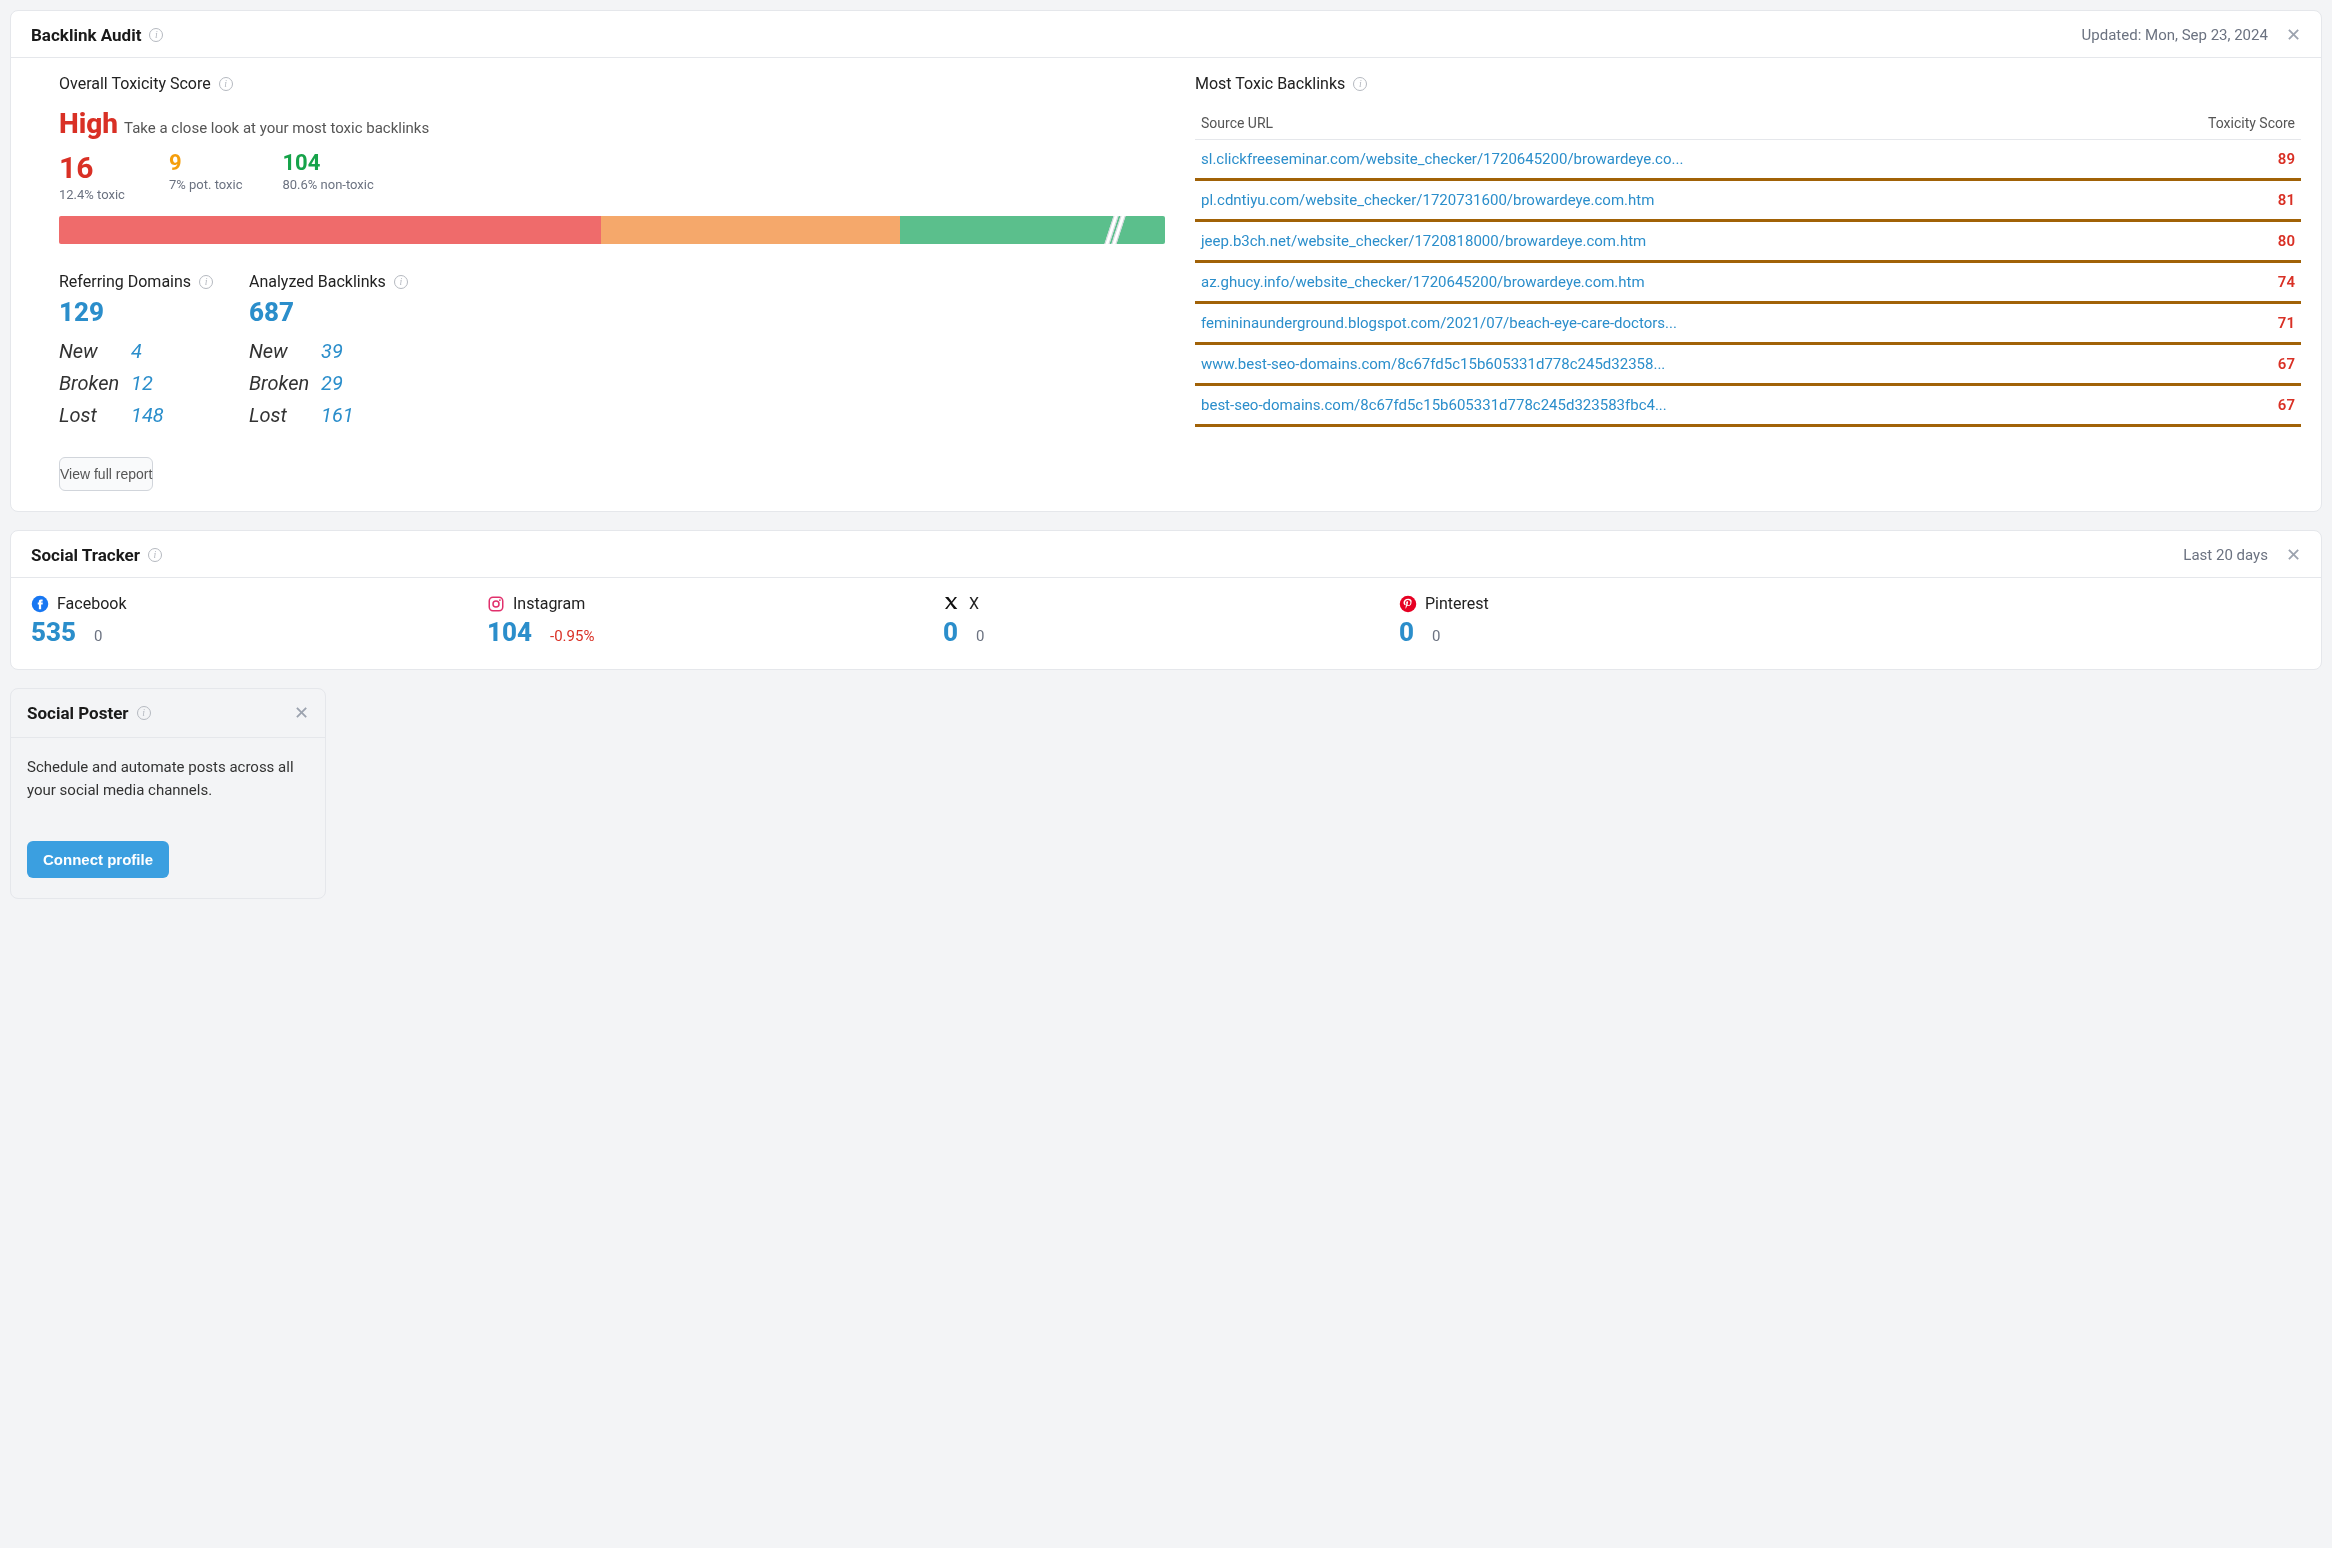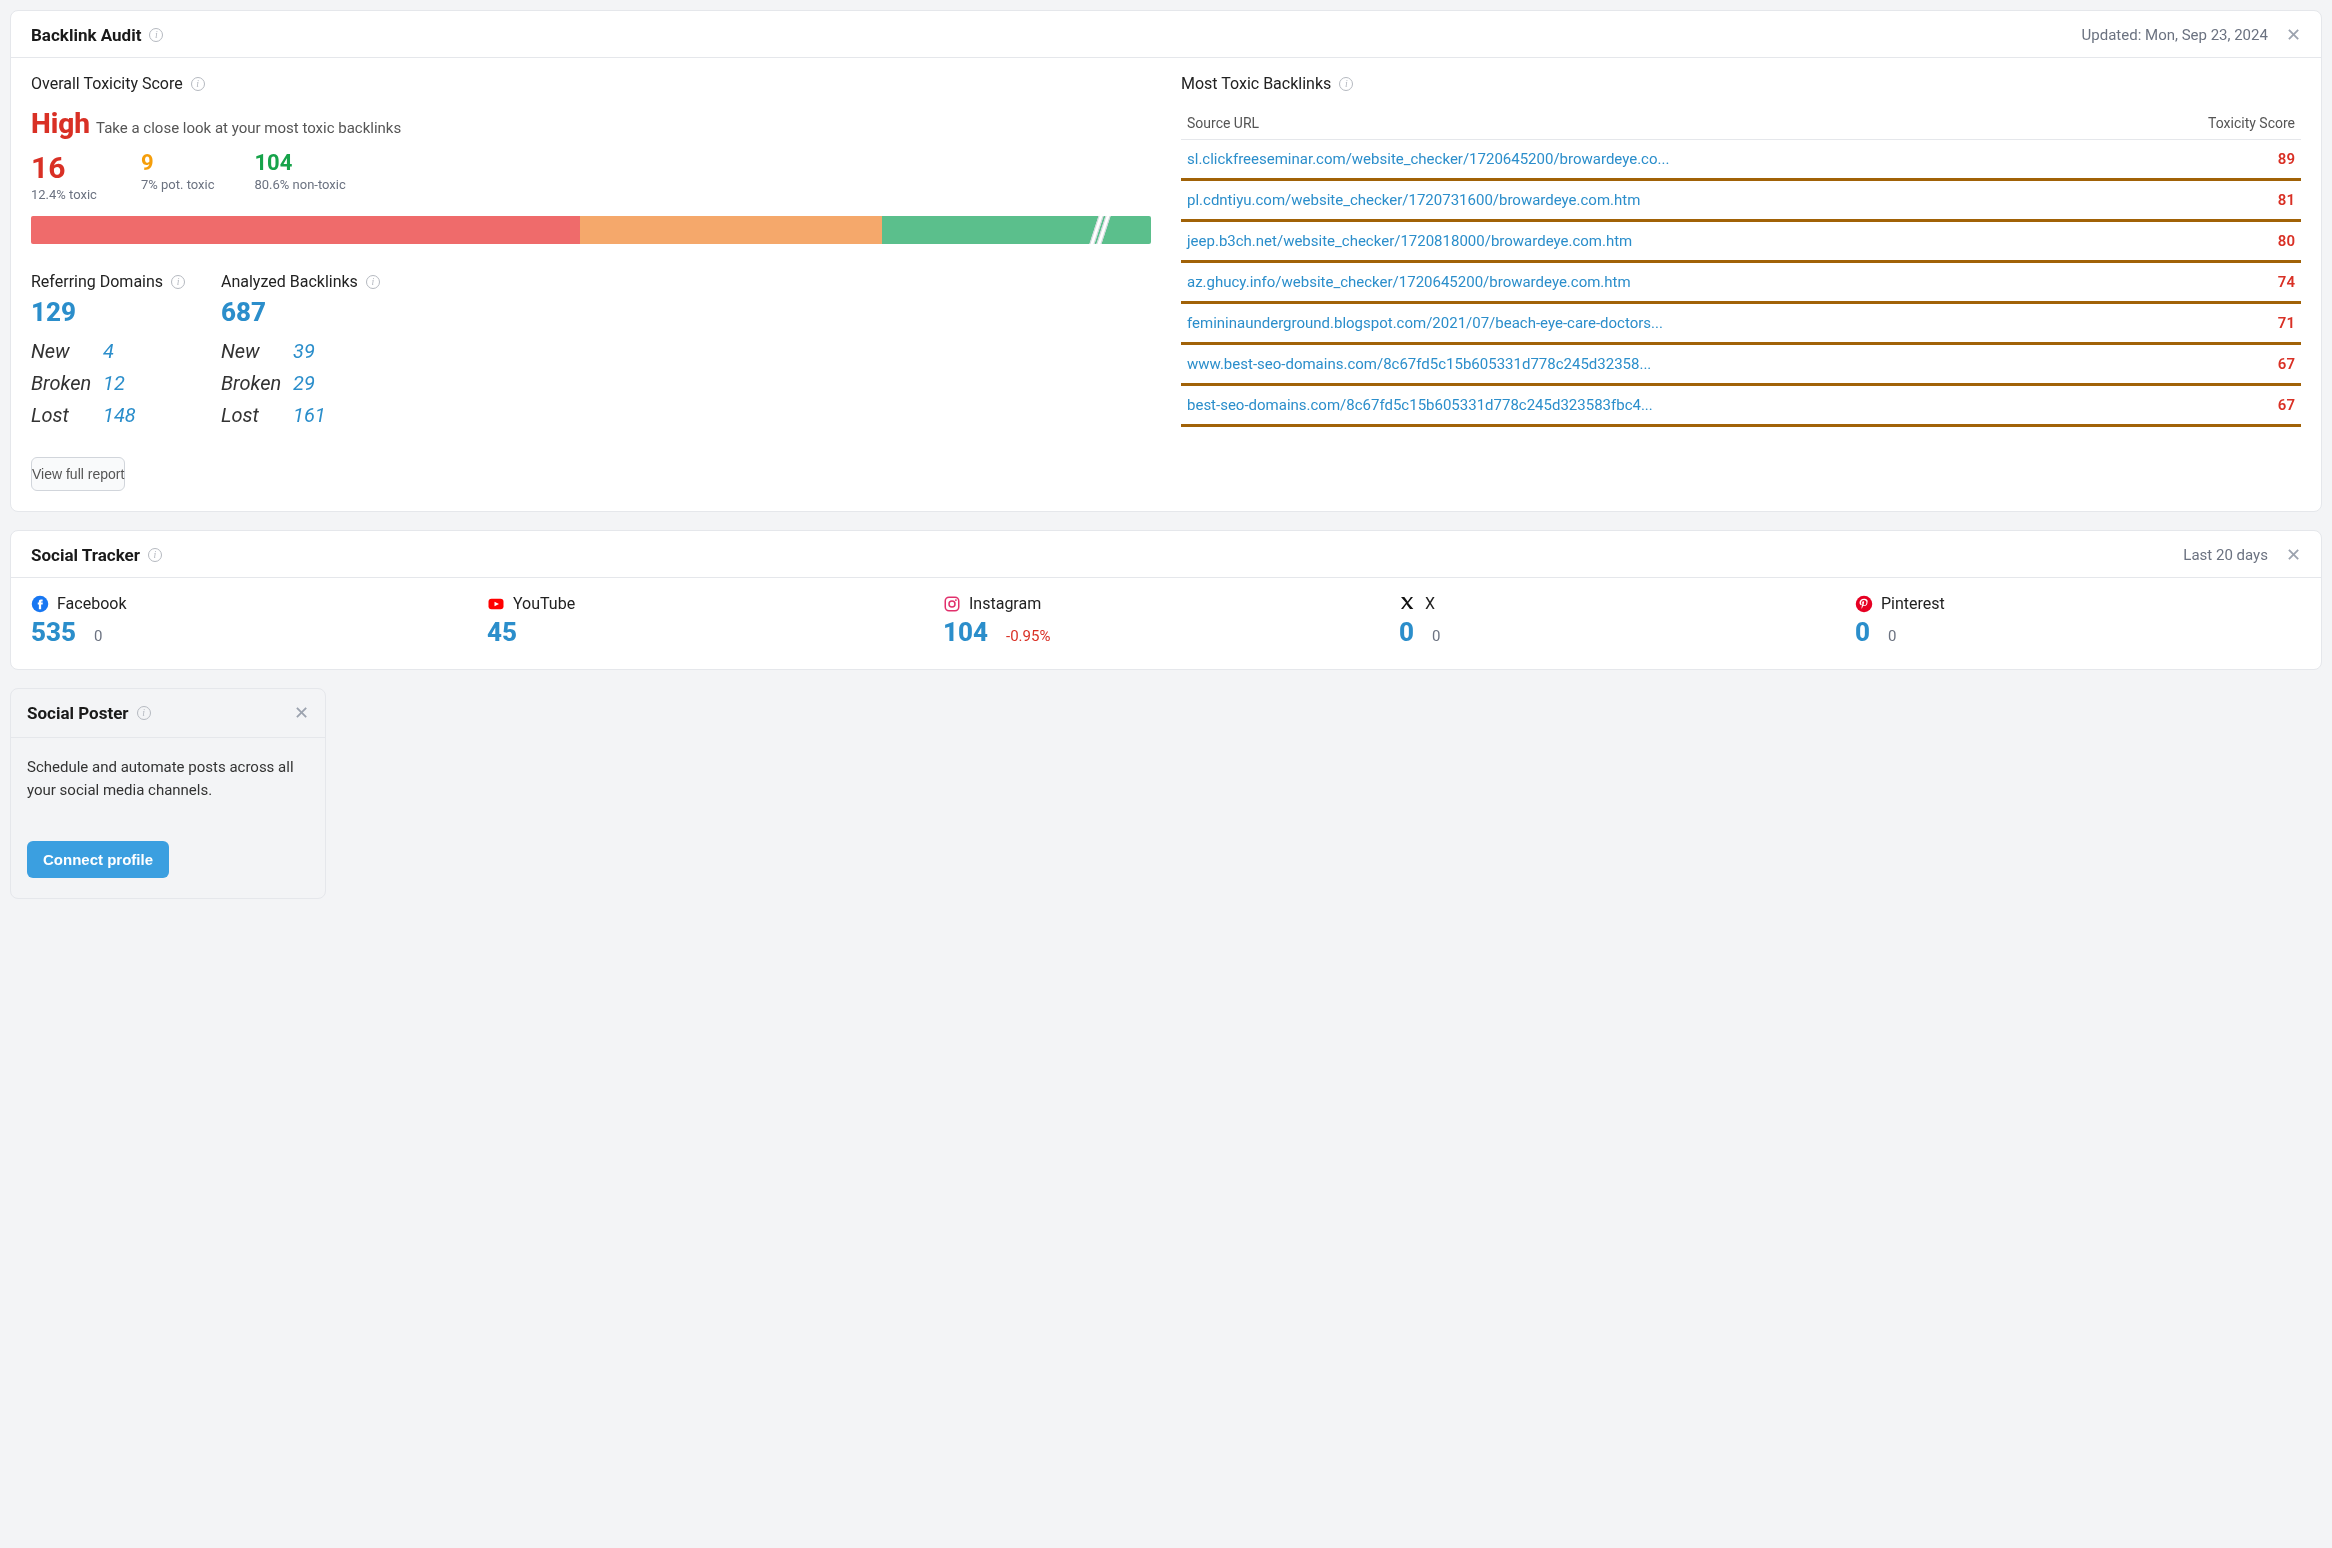--- a/index.html
+++ b/index.html
@@ -56,20 +56,21 @@
     color:#9ca3af;
     font-size:18px;
     cursor:pointer;
     line-height:1;
   }
   .card-body { padding: 16px 20px 20px 20px; }
   .ba-grid {
     display:grid;
     grid-template-columns: 1fr 1fr;
     gap: 30px;
+    margin-left: 28px;
   }
   .section-label {
     font-size: 16px;
     color:#222;
     display:flex;
     align-items:center;
     gap:8px;
     margin-bottom: 14px;
   }
   .toxicity-line {
@@ -394,34 +395,20 @@
         </div>
         <div class="s-val">
           <span class="s-big">535</span>
           <span class="s-delta">0</span>
         </div>
       </div>
       <div class="social-item">
         <div class="s-head">
           <span class="icon">
             <svg viewBox="0 0 24 24" width="18" height="18">
-              <rect x="2" y="5" width="20" height="14" rx="4" fill="#FF0000"></rect>
-              <path fill="#fff" d="M10 9l6 3-6 3z"></path>
-            </svg>
-          </span>
-          <span>YouTube</span>
-        </div>
-        <div class="s-val">
-          <span class="s-big">45</span>
-        </div>
-      </div>
-      <div class="social-item">
-        <div class="s-head">
-          <span class="icon">
-            <svg viewBox="0 0 24 24" width="18" height="18">
               <rect x="3" y="3" width="18" height="18" rx="5" fill="none" stroke="#E1306C" stroke-width="2"></rect>
               <circle cx="12" cy="12" r="4" fill="none" stroke="#E1306C" stroke-width="2"></circle>
               <circle cx="17.2" cy="6.8" r="1.3" fill="#E1306C"></circle>
             </svg>
           </span>
           <span>Instagram</span>
         </div>
         <div class="s-val">
           <span class="s-big">104</span>
           <span class="s-delta neg">-0.95%</span>

